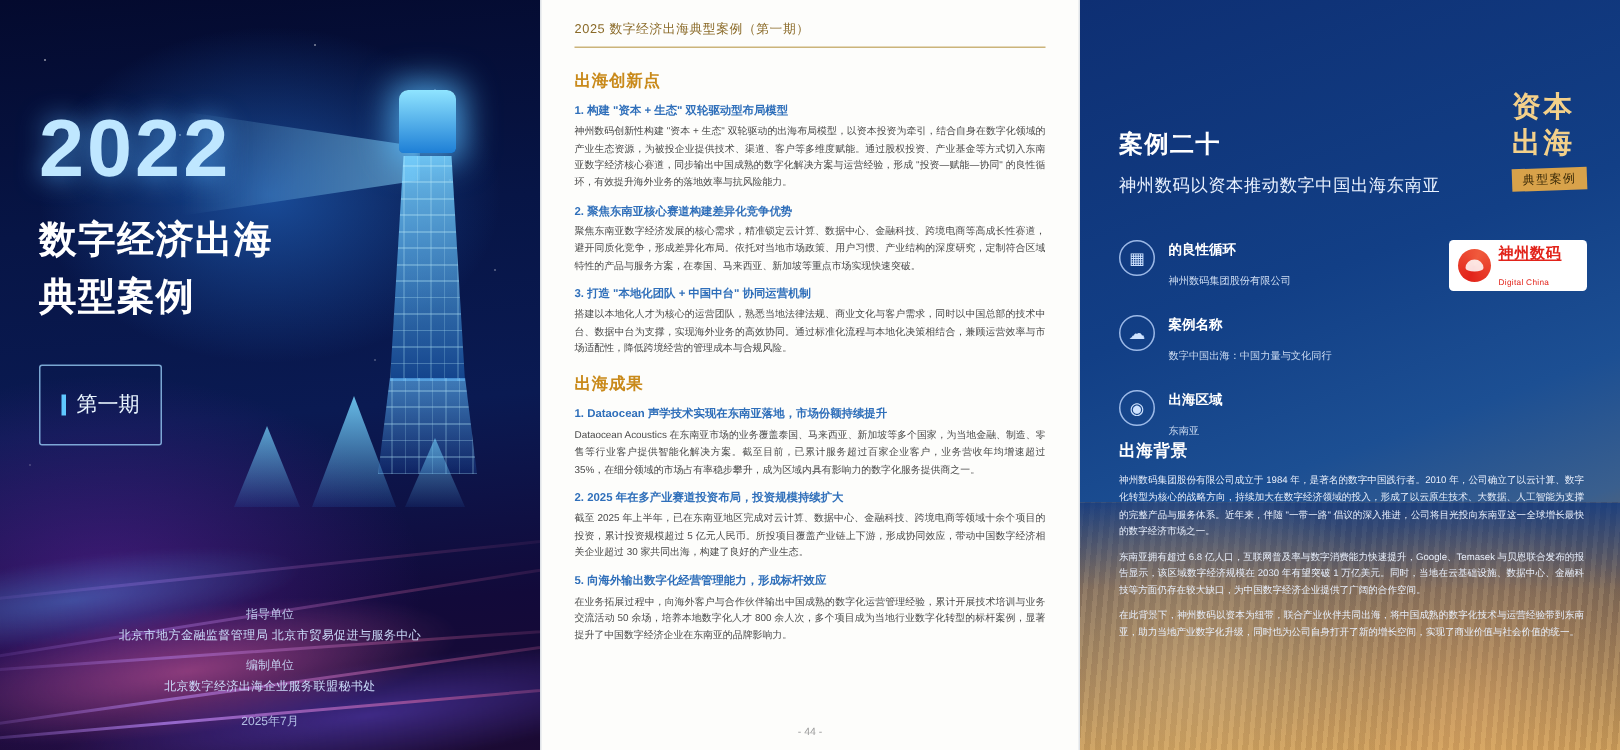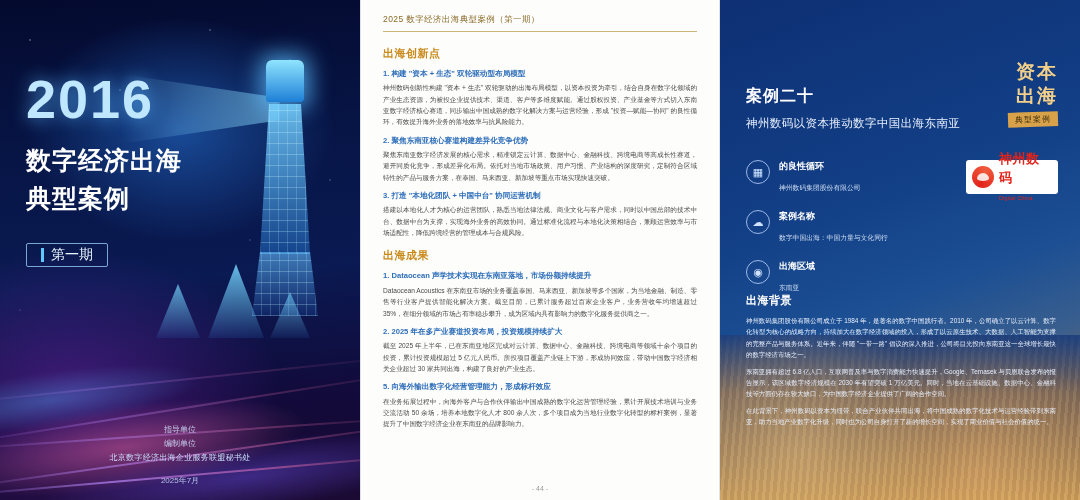--- a/index.html
+++ b/index.html
@@ -164,21 +164,21 @@
     line-height: 1.5;
     letter-spacing: 1px;
     color: #ffffff;
   }
   .issue-box {
     margin-top: 26px;
     display: inline-flex;
     align-items: center;
     gap: 7px;
     border: 1px solid rgba(160,215,255,.75);
-    padding: 2px 14px;
+    padding: 17px 14px;
     border-radius: 2px;
     font-size: 14px;
     color: #eaf6ff;
   }
   .issue-bar {
     display: inline-block;
     width: 3px;
     height: 14px;
     background: #5fc8ff;
   }
@@ -283,21 +283,21 @@
   .case-title {
     margin-top: 9px;
     font-size: 11.5px;
     letter-spacing: .4px;
     color: #eaf2ff;
   }
   .badge {
     position: absolute;
     right: 22px;
     top: 60px;
-    text-align: right;
+    text-align: left;
   }
   .badge-main {
     font-size: 19px;
     font-weight: bold;
     color: #f3d08a;
     line-height: 1.25;
     letter-spacing: 2px;
   }
   .badge-seal {
     display: inline-block;
@@ -333,21 +333,21 @@
   .logo-mark::after {
     content: "";
     position: absolute;
     left: 5px; top: 7px;
     width: 12px; height: 8px;
     border-radius: 50% 50% 50% 50% / 70% 70% 30% 30%;
     background: #ffffff;
     opacity: .85;
   }
   .logo-txt { line-height: 1.15; }
-  .logo-cn { font-size: 13px; font-weight: bold; color: #e2231a; letter-spacing: .5px; }
+  .logo-cn { font-size: 10px; font-weight: bold; color: #e2231a; letter-spacing: .5px; text-decoration: underline; }
   .logo-en { font-size: 5.5px; color: #e2231a; letter-spacing: .2px; }
 
   .info-list {
     position: absolute;
     left: 26px;
     top: 160px;
     width: 210px;
     color: #ffffff;
   }
   .info-row {
@@ -416,33 +416,34 @@
     <div class="streaks"></div>
     <div class="streak-lines">
       <i style="bottom:24px;  transform: rotate(2deg);"></i>
       <i style="bottom:44px;  transform: rotate(-1deg); opacity:.8;"></i>
       <i style="bottom:66px;  transform: rotate(3deg);  opacity:.6;"></i>
       <i style="bottom:92px;  transform: rotate(-2deg); opacity:.5;"></i>
       <i style="bottom:120px; transform: rotate(1deg);  opacity:.35;"></i>
     </div>
 
     <div class="cover-text">
-      <div class="cover-year">2016</div>
+      <div class="cover-year">2022</div>
       <div class="cover-title">
         <div>数字经济出海</div>
         <div>典型案例</div>
       </div>
       <div class="issue-box">
         <span class="issue-bar"></span>
         <span>第一期</span>
       </div>
     </div>
 
     <div class="cover-footer">
       <div class="cf-label">指导单位</div>
+      <div class="cf-orgs">北京市地方金融监督管理局    北京市贸易促进与服务中心</div>
       <div class="cf-label">编制单位</div>
       <div class="cf-orgs">北京数字经济出海企业服务联盟秘书处</div>
       <div class="cf-date">2025年7月</div>
     </div>
   </section>
 
   <section class="textpage">
     <div class="running-head">2025 数字经济出海典型案例（第一期）</div>
 
     <div class="sec-head">出海创新点</div>

